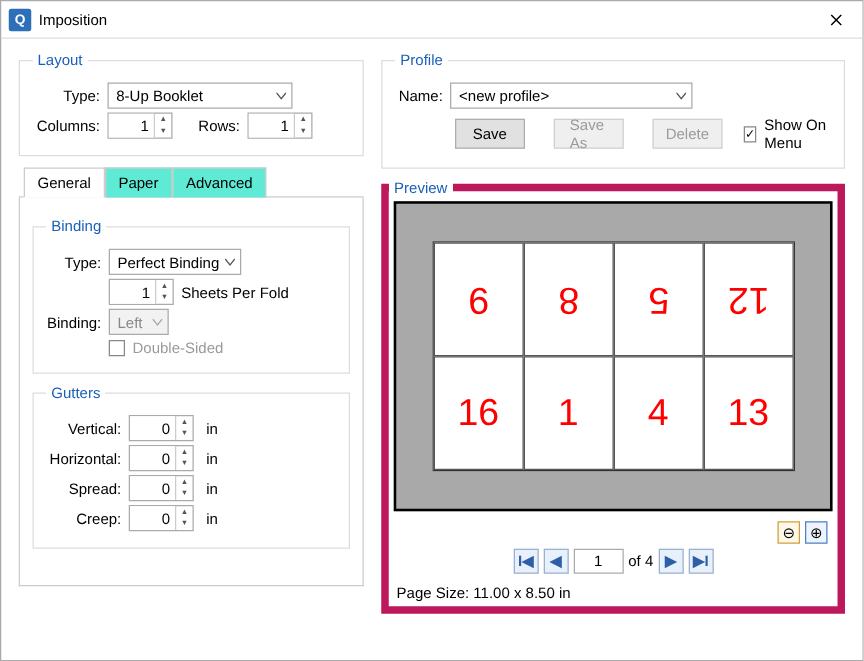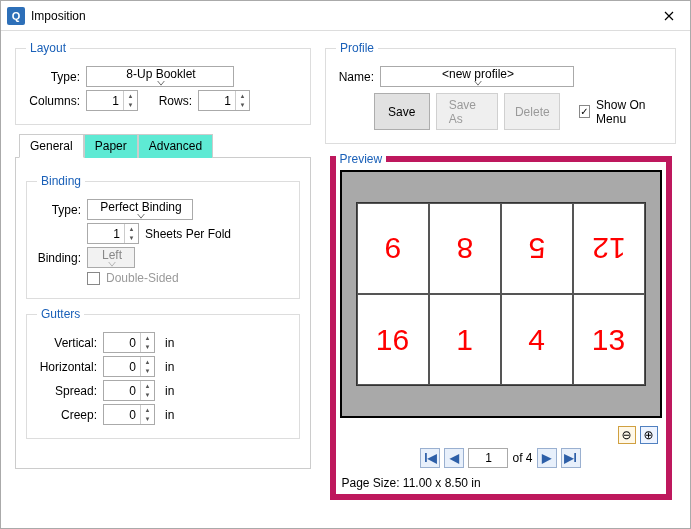--- a/index.html
+++ b/index.html
@@ -4,35 +4,35 @@
 <style>
   * { box-sizing: border-box; font-family: "Segoe UI", Tahoma, sans-serif; font-size: 12px; }
   body { margin: 0; background: #fff; }
   .window { width: 691px; height: 529px; background: #fff; border: 1px solid #aaa; position: relative; }
   .titlebar { height: 30px; display: flex; align-items: center; padding: 0 0 0 6px; border-bottom: 1px solid #ddd; }
   .titlebar .app-icon { width: 18px; height: 18px; background: #2d6fb8; display: flex; align-items: center; justify-content: center; color: #fff; font-weight: bold; font-size: 11px; border-radius: 2px; margin-right: 6px; }
   .titlebar .title { flex: 1; color: #000; }
   .titlebar .close { width: 42px; height: 30px; display: flex; align-items: center; justify-content: center; cursor: pointer; }
   .body { padding: 10px 14px; display: flex; gap: 14px; height: 448px; }
   .col-left { width: 296px; display: flex; flex-direction: column; }
-  .col-right { flex: 1; display: flex; flex-direction: column; align-items: center; }
+  .col-right { flex: 1; display: flex; flex-direction: column; }
   fieldset { border: 1px solid #ddd; margin: 0 0 8px 0; padding: 8px 10px 10px 10px; }
   fieldset legend { color: #1a60b8; padding: 0 4px; }
   .row { display: flex; align-items: center; margin: 3px 0; gap: 6px; }
   .lbl-r { text-align: right; }
-  .select { display: inline-flex; align-items: center; justify-content: space-between; border: 1px solid #aaa; background: #fff; height: 21px; padding: 0 4px 0 6px; cursor: pointer; flex-direction: column; }
+  .select { display: inline-flex; align-items: center; justify-content: space-between; border: 1px solid #aaa; background: #fff; height: 21px; padding: 0 4px 0 6px; cursor: pointer; }
   .spin { display: inline-flex; align-items: center; border: 1px solid #aaa; background: #fff; height: 21px; }
   .spin input { border: none; width: 36px; text-align: right; padding: 0 4px; height: 19px; outline: none; font-size: 12px; }
   .spin .arrows { width: 14px; height: 19px; border-left: 1px solid #ccc; display: flex; flex-direction: column; }
   .spin .arrows span { flex: 1; display: flex; align-items: center; justify-content: center; cursor: pointer; font-size: 6px; line-height: 1; color: #555; }
   .tabs { display: flex; border-bottom: 1px solid #ccc; padding-left: 4px; }
   .tab { padding: 4px 10px; border: 1px solid #ccc; border-bottom: none; margin-right: 0; background: #5eead4; cursor: pointer; position: relative; top: 1px; }
   .tab.active { background: #fff; border-bottom: 1px solid #fff; }
   .tab-body { border: 1px solid #ccc; border-top: none; padding: 10px; flex: 1; }
-  .btn { height: 37px; display: inline-flex; align-items: center; justify-content: center; border: 1px solid #adadad; background: #e1e1e1; padding: 0 12px; cursor: pointer; min-width: 66px; }
+  .btn { height: 24px; display: inline-flex; align-items: center; justify-content: center; border: 1px solid #adadad; background: #e1e1e1; padding: 0 12px; cursor: pointer; min-width: 66px; margin-left: 17px; }
   .btn.disabled { color: #9a9a9a; cursor: default; background: #efefef; border-color: #d0d0d0; }
   .btn.primary { border-color: #0078d7; }
   .cbx { width: 13px; height: 13px; border: 1px solid #888; display: inline-flex; align-items: center; justify-content: center; background: #fff; cursor: pointer; font-size: 10px; }
   .preview { border: 6px solid #be185d; padding: 0; flex: 1; display: flex; flex-direction: column; }
   .preview legend { color: #1a60b8; padding: 0 4px; }
   .pv-outer { border: 2px solid #000; margin: 4px; background: #a9a9a9; padding: 20px 14px; height: 248px; display: flex; align-items: center; justify-content: center; }
   .sheet { background: #fff; border: 1px solid #333; width: 290px; height: 184px; display: grid; grid-template-columns: repeat(4, 1fr); grid-template-rows: repeat(2, 1fr); }
   .pg { border: 1px solid #555; display: flex; align-items: center; justify-content: center; font-size: 30px; color: #ff0000; font-family: Arial, sans-serif; }
   .pg.flip { transform: rotate(180deg); }
   .zoomrow { display:flex; justify-content:flex-end; gap:4px; padding: 4px 8px 0 8px;}

